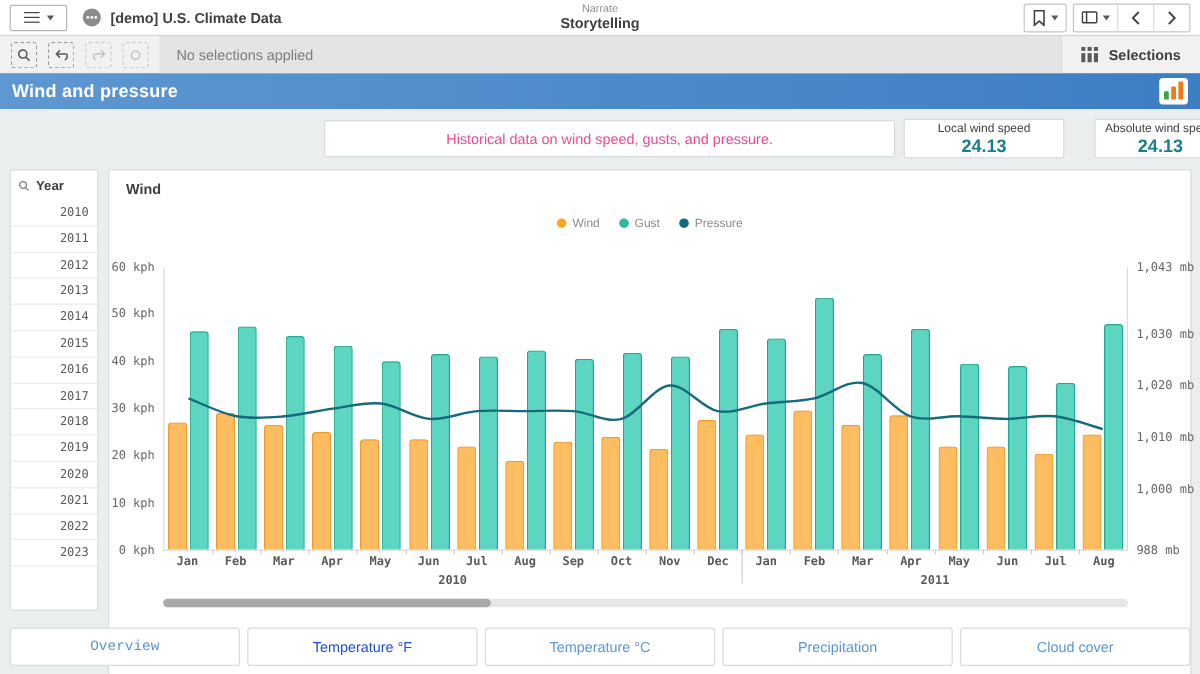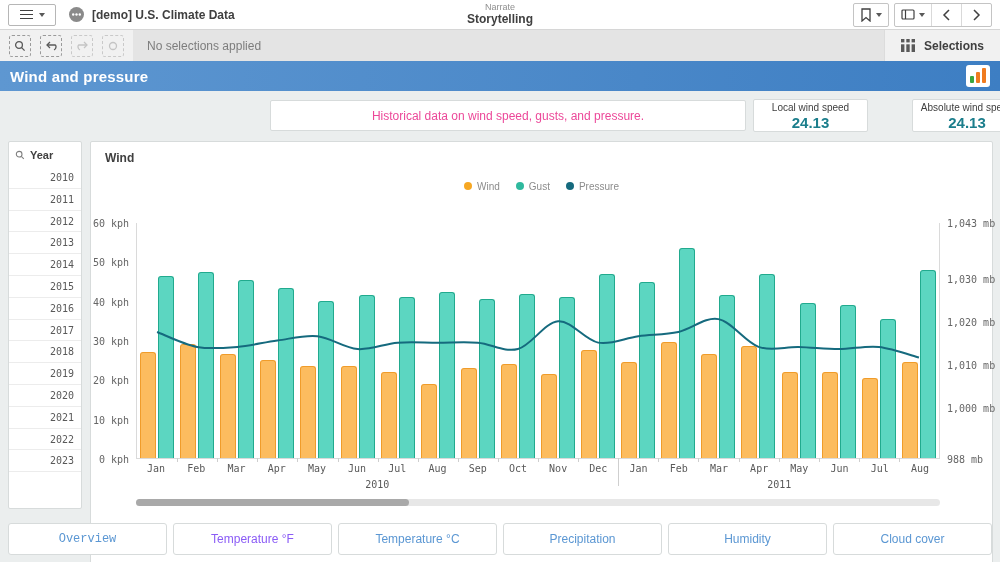--- a/index.html
+++ b/index.html
@@ -35,21 +35,21 @@
   
   .sheet-header { height:30px; display:flex; align-items:center; padding:0 10px; }
   .sheet-title { color:#fff; font-size:15px; font-weight:700; letter-spacing:.2px; }
   .sheet-chart-icon { margin-left:auto; width:24px; height:22px; background:#fff; border-radius:3px; display:flex; align-items:flex-end; justify-content:center; gap:2px; padding-bottom:4px; cursor:pointer; }
   .sheet-chart-icon i { display:block; width:4px; border-radius:1px; }
 
   
   .content { position:relative; height:471px; background:#ebeeee; }
   .desc-box { position:absolute; left:270px; top:9px; width:476px; height:31px; background:#fff; border:1px solid #d7dbdb; border-radius:2px; display:flex; align-items:center; justify-content:center; font-size:12px; color:#ec4899; }
   .kpi { position:absolute; top:8px; height:33px; background:#fff; border:1px solid #d7dbdb; border-radius:2px; text-align:center; padding-top:2px; }
-  .kpi-1 { left:753px; width:115px; }
+  .kpi-1 { left:753px; width:134px; }
   .kpi-2 { left:912px; width:110px; }
   .kpi-label { font-size:10px; color:#404040; line-height:12px; }
   .kpi-value { font-size:15px; font-weight:700; line-height:17px; }
 
   
   .filter { position:absolute; left:8px; top:50px; width:74px; height:368px; background:#fff; border:1px solid #d7dbdb; border-radius:2px; overflow:hidden; }
   .filter-head { height:25px; display:flex; align-items:center; gap:5px; padding:0 6px; font-size:11px; font-weight:700; color:#404040; }
   .year-row { height:21.8px; line-height:21.8px; text-align:right; padding-right:7px; font-family:"DejaVu Sans Mono", monospace; font-size:10px; color:#595959; border-bottom:1px solid #ececec; cursor:pointer; }
 
   
@@ -63,21 +63,21 @@
   .axis-right { width:52px; position:relative; }
   .axis-lbl { position:absolute; font-family:"DejaVu Sans Mono", monospace; font-size:10px; color:#666; transform:translateY(50%); white-space:nowrap; }
   .axis-left .axis-lbl { right:7px; }
   .axis-right .axis-lbl { left:7px; }
   .plot { flex:1; position:relative; border-left:1px solid #dadada; border-right:1px solid #dadada; border-bottom:1px solid #dadada; }
   .bars { position:absolute; left:0; right:0; top:0; bottom:0; display:flex; align-items:flex-end; }
   .mgroup { flex:1; height:100%; display:flex; align-items:flex-end; justify-content:center; gap:2px; }
   .bar { width:40%; max-width:16px; border-style:solid; border-width:1.5px 1.5px 0 1.5px; border-radius:3px 3px 0 0; }
   .line-svg { position:absolute; left:0; right:0; top:0; bottom:0; width:100%; height:100%; overflow:visible; pointer-events:none; }
   .tick { position:absolute; top:100%; width:1px; height:4px; background:#cfcfcf; }
-  .xlabels { position:relative; margin:0 52px 0 45px; }
+  .xlabels { position:relative; margin:0 52px 0 45px;font-weight:bold; }
   .month-row { display:flex; }
   .month-lbl { flex:1; text-align:center; font-family:"DejaVu Sans Mono", monospace; font-size:10px; color:#595959; padding-top:4px; }
   .year-row-lbls { display:flex; height:20px; }
   .year-lbl { text-align:center; font-family:"DejaVu Sans Mono", monospace; font-size:10px; color:#595959; padding-top:5px; }
   .year-divider { position:absolute; top:0; height:27px; width:1px; background:#cfcfcf; }
   .hscroll { margin:5px 52px 0 45px; height:7px; background:#e7e7e7; border-radius:4px; }
   .hscroll-thumb { width:34%; height:7px; background:#a9a9a9; border-radius:4px; cursor:grab; }
 
   
   .btn-row { position:absolute; left:8px; right:8px; bottom:7px; height:32px; display:flex; gap:6px; }
@@ -406,19 +406,18 @@
         </div>
       <div class="year-divider" id="yearDivider" style="left: 60%;"></div>
     </div>
     <div class="hscroll">
       <div class="hscroll-thumb"></div>
     </div>
   </section>
 
   <div class="btn-row" id="navButtons">
       <button class="nav-btn" style="color: rgb(91, 151, 211); font-family: Liberation Mono, monospace;">Overview</button>
-      <button class="nav-btn" style="color: #8b5cf6;">Temperature °F</button>
+      <button class="nav-btn" style="color: #1d4ed8;">Temperature °F</button>
       <button class="nav-btn" style="color: rgb(91, 151, 211);">Temperature °C</button>
       <button class="nav-btn" style="color: rgb(91, 151, 211);">Precipitation</button>
-      <button class="nav-btn" style="color: rgb(91, 151, 211);">Humidity</button>
       <button class="nav-btn" style="color: rgb(91, 151, 211);">Cloud cover</button>
     </div>
 </div>
 
 </body></html>

